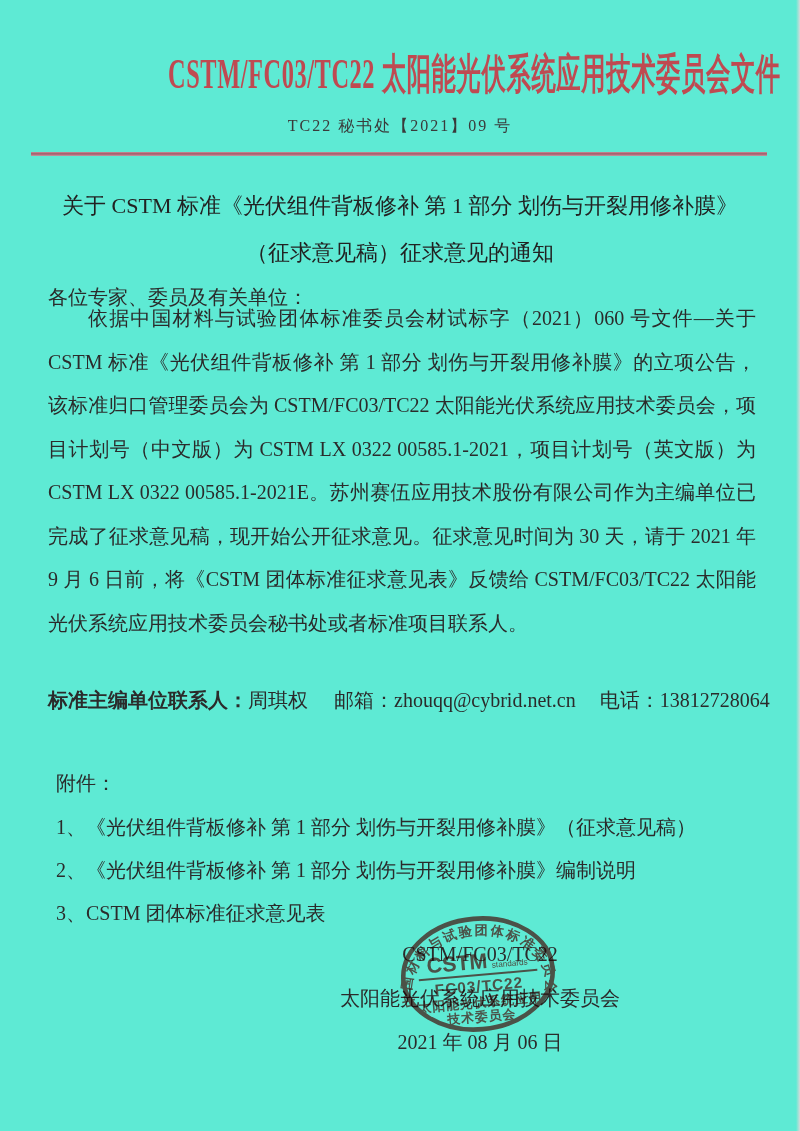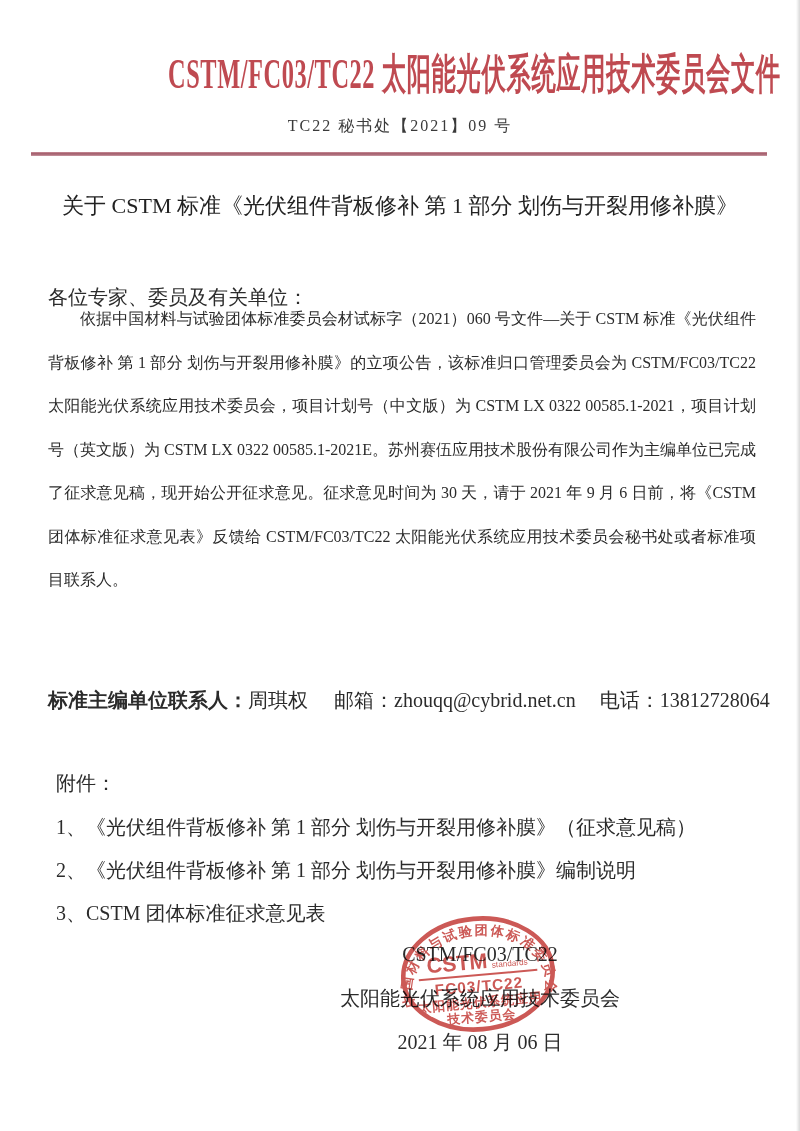--- a/index.html
+++ b/index.html
@@ -1,20 +1,20 @@
 <!DOCTYPE html>
 <html><head>
 <meta charset="utf-8">
 <style>
   html,body{margin:0;padding:0;background:#e9e9e9;}
   .page{
     position:relative;
     width:800px;height:1131px;
     margin:0 auto;
-    background:#ffffff;
+    background:#5eead4;
     overflow:hidden;
     font-family:"Liberation Serif","DejaVu Serif",serif;
     color:#2b2b2b;
   }
   .scan-edge{
     position:absolute;top:0;right:0;width:4px;height:100%;
     background:linear-gradient(to left,#d9d9d9,rgba(255,255,255,0));
   }
   .org-title{
     position:absolute;top:44px;left:0;width:100%;
@@ -37,21 +37,21 @@
   .doc-title{
     position:absolute;top:182px;left:36px;right:36px;
     text-align:center;font-size:22px;font-weight:400;line-height:47px;color:#222;
   }
   .salutation{
     position:absolute;top:282px;left:48px;margin:0;
     font-size:20px;line-height:30px;
   }
   .para{
     position:absolute;top:297px;left:48px;width:708px;margin:0;
-    font-size:16px;line-height:43.5px;
+    font-size:20px;line-height:43.5px;
     text-align:justify;text-indent:2em;
   }
   .contact{
     position:absolute;left:48px;margin:0;
     font-size:20px;line-height:30px;white-space:nowrap;
   }
   .contact .b{font-weight:700;}
   .g1{display:inline-block;width:26px;}
   .g2{display:inline-block;width:38px;}
   .g3{display:inline-block;width:24px;}
@@ -80,20 +80,21 @@
 <div class="page">
 
   <div class="org-title">CSTM/FC03/TC22 太阳能光伏系统应用技术委员会文件</div>
 
   <div class="doc-number">TC22 秘书处【2021】09 号</div>
 
   <div class="red-rule"></div>
 
   <div class="doc-title">
     <div>关于 CSTM 标准《光伏组件背板修补 第 1 部分 划伤与开裂用修补膜》</div>
+    <div>（征求意见稿）征求意见的通知</div>
   </div>
 
   <p class="salutation">各位专家、委员及有关单位：</p>
 
   <p class="para">依据中国材料与试验团体标准委员会材试标字（2021）060 号文件—关于 CSTM 标准《光伏组件背板修补 第 1 部分 划伤与开裂用修补膜》的立项公告，该标准归口管理委员会为 CSTM/FC03/TC22 太阳能光伏系统应用技术委员会，项目计划号（中文版）为 CSTM LX 0322 00585.1-2021，项目计划号（英文版）为 CSTM LX 0322 00585.1-2021E。苏州赛伍应用技术股份有限公司作为主编单位已完成了征求意见稿，现开始公开征求意见。征求意见时间为 30 天，请于 2021 年 9 月 6 日前，将《CSTM 团体标准征求意见表》反馈给 CSTM/FC03/TC22 太阳能光伏系统应用技术委员会秘书处或者标准项目联系人。</p>
 
 
   <p class="contact" style="top:685px">
     <span class="b">标准主编单位联系人：</span><span>周琪权</span><span class="g1"></span><span>邮箱：</span><span>zhouqq@cybrid.net.cn</span><span class="g3"></span><span>电话：</span><span>13812728064</span>
   </p>

